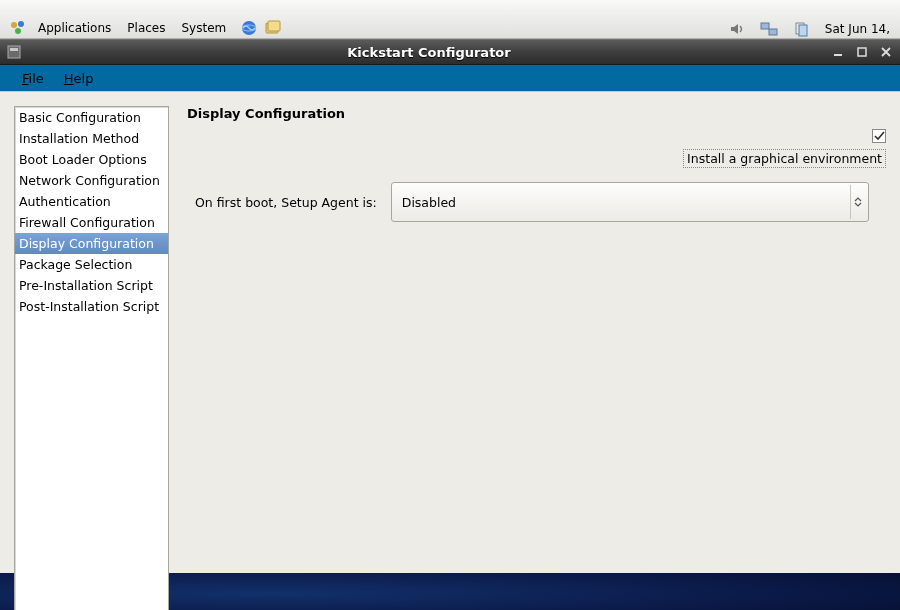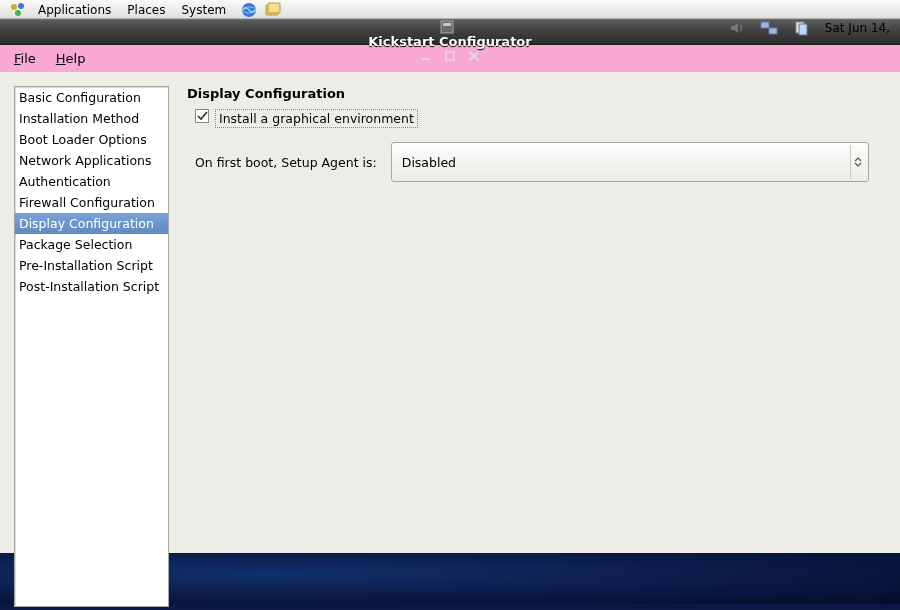--- a/index.html
+++ b/index.html
@@ -8,25 +8,25 @@
     font-size: 12px;
     background: #0a1845;
     color: #000;
     width: 900px;
     height: 610px;
     overflow: hidden;
   }
 
   
   .gnome-panel {
-    height: 19px;
+    height: 39px;
     background: linear-gradient(to bottom, #f9f9f8 0%, #ececea 50%, #e0e0de 100%);
     border-bottom: 1px solid #b0b0ae;
     display: flex;
-    align-items: flex-start;
+    align-items: flex-end;
     padding: 0 6px;
     gap: 4px;
   }
   .gnome-panel .left { display: flex; align-items: center; gap: 0; }
   .gnome-panel .right { margin-left: auto; display: flex; align-items: center; gap: 8px; margin-top: 19px; }
   .menu-item {
     padding: 3px 8px;
     cursor: default;
   }
   .panel-icon {
@@ -39,36 +39,35 @@
   
   .titlebar {
     height: 26px;
     background: linear-gradient(to bottom, #5b5b5b 0%, #3e3e3e 50%, #2c2c2c 100%);
     color: #fff;
     display: flex;
     align-items: center;
     padding: 0 6px;
     border-top: 1px solid #707070;
     border-bottom: 1px solid #1a1a1a;
-    flex-direction: column;
   }
   .titlebar .title-icon { width: 16px; height: 16px; margin-right: 6px; display:flex; align-items:center; justify-content:center;}
   .titlebar .title { flex: 1; text-align: center; font-weight: bold; font-size: 13px; text-shadow: 0 1px 1px #000; }
   .titlebar .win-controls { display: flex; gap: 8px; }
   .win-btn { width: 16px; height: 14px; color:#eee; display:flex; align-items:center; justify-content:center; font-size:12px; cursor:default;}
   .win-btn svg { display:block; }
 
   
   .menubar {
     height: 27px;
-    background: #f9a8d4;
+    background: #0369a1;
     border-bottom: 1px solid #c9c6c0;
     display: flex;
     align-items: center;
-    padding: 0 4px;
+    padding: 0 12px;
   }
   .menubar .menu { padding: 3px 10px; cursor: default; font-size:13px;}
   .menubar .menu .ul { text-decoration: underline; }
 
   
   .content {
     background: #eeece7;
     height: 481px;
     display: flex;
     padding: 14px;
@@ -90,21 +89,21 @@
     white-space: nowrap;
   }
   .sidebar-item.selected {
     background: #6d95c9;
     background: linear-gradient(to bottom, #7aa3d6, #5f89c0);
     color: #fff;
   }
 
   .main-panel { flex: 1; }
   .section-title { font-weight: bold; font-size: 13px; margin-bottom: 8px; }
-  .form-row { display: flex; align-items: flex-start; margin: 6px 0 14px 8px; gap: 6px; }
+  .form-row { display: flex; align-items: flex-end; margin: 6px 0 14px 8px; gap: 6px; flex-direction: column; }
 
   .check-box {
     width: 14px; height: 14px;
     background: #fff;
     border: 1px solid #8a8a85;
     display: inline-flex;
     align-items: center;
     justify-content: center;
     font-size: 11px;
     line-height: 1;
@@ -226,21 +225,21 @@
 <div class="menubar">
   <span class="menu"><span class="ul">F</span><span>ile</span></span>
   <span class="menu"><span class="ul">H</span><span>elp</span></span>
 </div>
 
 <div class="content">
   <div class="sidebar">
     <div class="sidebar-item">Basic Configuration</div>
     <div class="sidebar-item">Installation Method</div>
     <div class="sidebar-item">Boot Loader Options</div>
-    <div class="sidebar-item">Network Applications</div>
+    <div class="sidebar-item">Network Configuration</div>
     <div class="sidebar-item">Authentication</div>
     <div class="sidebar-item">Firewall Configuration</div>
     <div class="sidebar-item selected">Display Configuration</div>
     <div class="sidebar-item">Package Selection</div>
     <div class="sidebar-item">Pre-Installation Script</div>
     <div class="sidebar-item">Post-Installation Script</div>
   </div>
 
   <div class="main-panel">
     <div class="section-title">Display Configuration</div>

